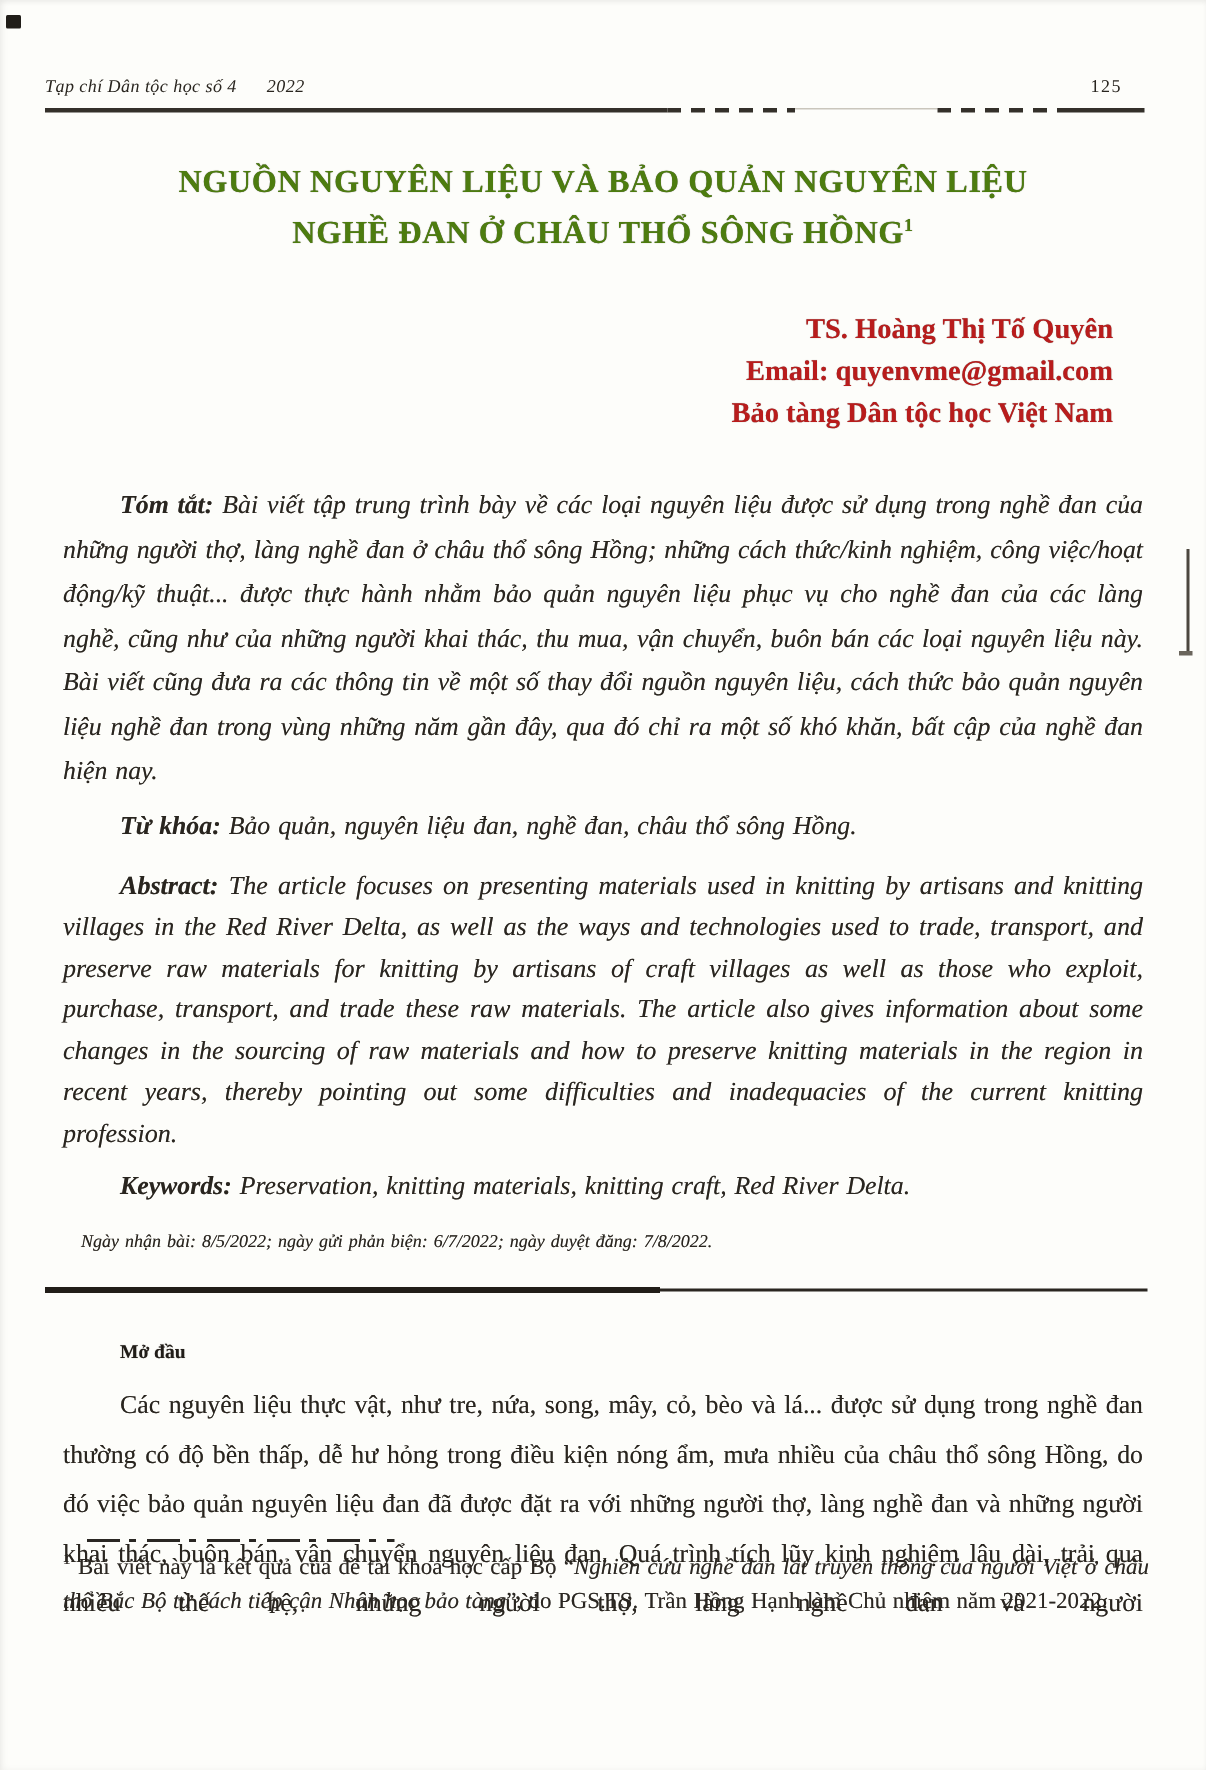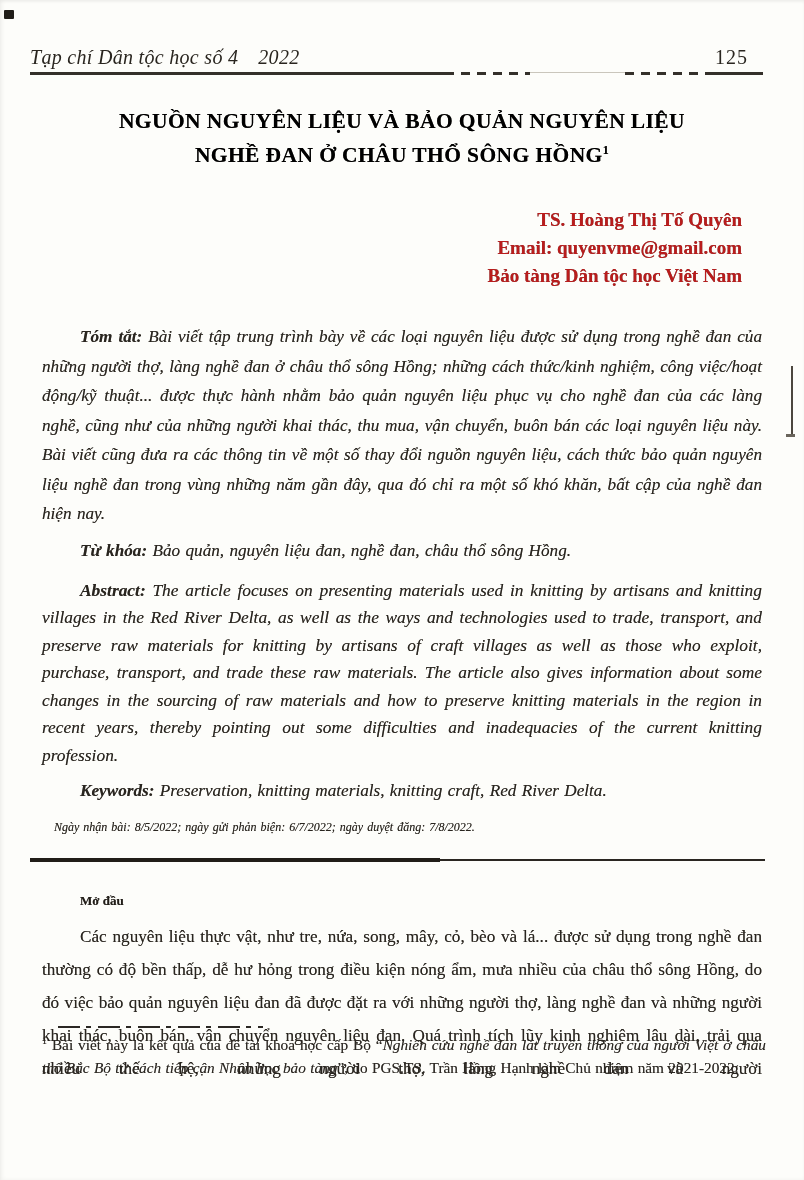--- a/index.html
+++ b/index.html
@@ -16,21 +16,21 @@
     color: #29251f;
     box-shadow: inset 2px 0 4px rgba(0,0,0,0.05), inset 0 2px 3px rgba(0,0,0,0.04);
   }
   
   .header {
     display: flex;
     justify-content: space-between;
     align-items: center;
     margin-left: -12px;
     padding-right: 14px;
-    font-size: 20px;
+    font-size: 12px;
     line-height: 22px;
     gap: 16px;
   }
   .journal-name { font-style: italic; letter-spacing: 0.3px; }
   .journal-name .year { font-style: italic; margin-left: 20px; }
   .page-number { font-style: normal; letter-spacing: 1px; }
   .header-rule {
     position: relative;
     margin-left: -12px;
     width: 733px;
@@ -46,21 +46,21 @@
                    background: repeating-linear-gradient(90deg,#34302a 0 9px,transparent 9px 16px); }
   .seg-solid-r   { left: 680px; width: 53px;  height: 3px; background: #34302a; }
   
   .title {
     margin: 28px 0 0 0;
     text-align: center;
     font-size: 21.5px;
     font-weight: 700;
     line-height: 34px;
     letter-spacing: 0.4px;
-    color: #000000;
+    color: #4d7c0f;
     text-shadow: 0 0 0.5px rgba(30,27,22,0.7);
   }
   .title sup { font-size: 12px; vertical-align: super; line-height: 0; }
   
   .author-block {
     margin-top: 34px;
     text-align: right;
     padding-right: 20px;
     font-weight: 700;
     font-size: 19px;

